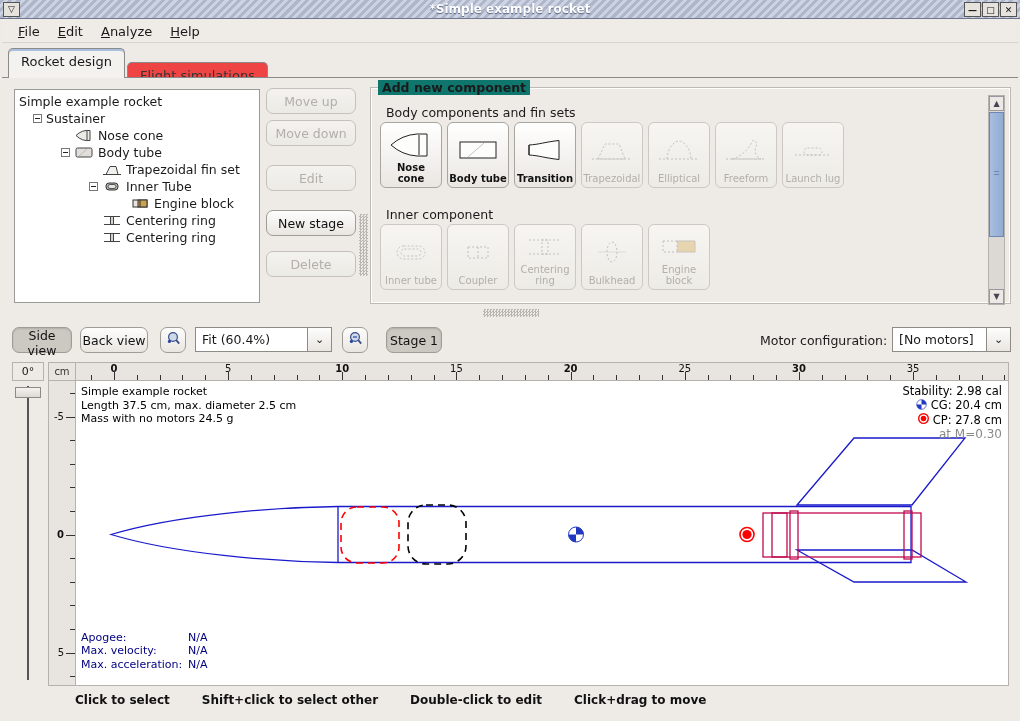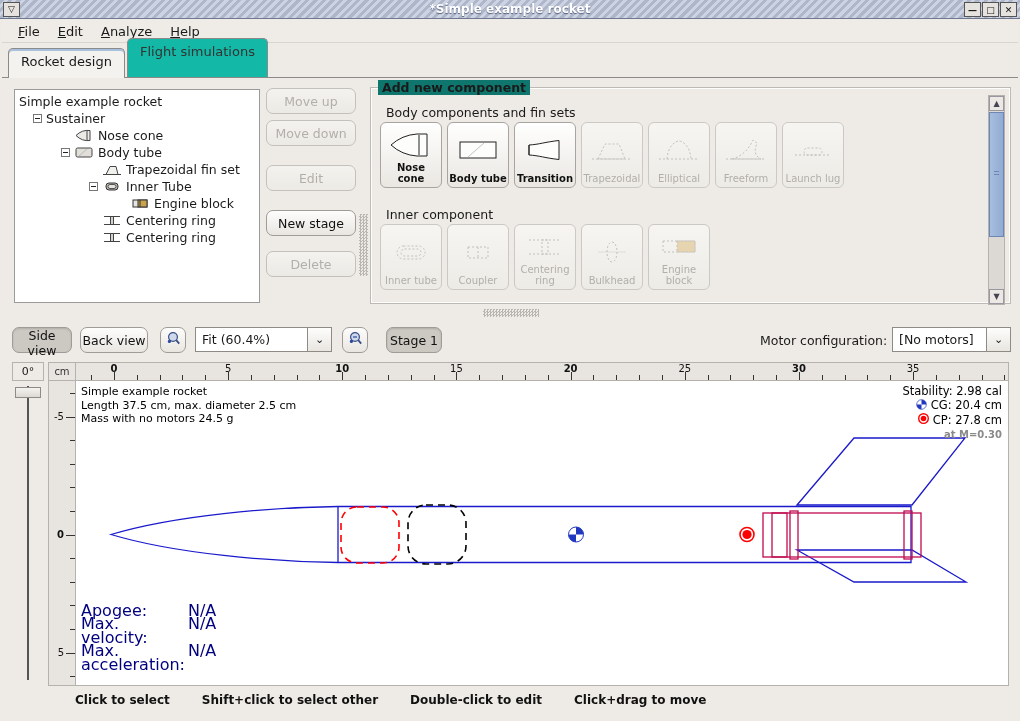--- a/index.html
+++ b/index.html
@@ -22,21 +22,21 @@
   
   .menubar{ position:absolute; left:2px; top:19px; width:1016px; height:24px; background:#efece8;
     border-bottom:1px solid #d8d5d0; display:flex; align-items:flex-end; padding-left:8px; gap:2px; }
   .menu-item{ padding:3px 8px; font-size:13px; }
   .menu-item u{ text-decoration:underline; }
   
   .tabrow{ position:absolute; left:2px; top:43px; width:1016px; height:35px; display:flex; align-items:flex-end; padding-left:6px; }
   .tab{ border:1px solid #8a8a8a; border-bottom:none; padding:5px 12px 6px; font-size:13px;
     border-radius:5px 5px 0 0; margin-right:2px; position:relative; }
   .tab.active{ background:#f4f2ee; height:30px; z-index:3; box-shadow:inset 0 2px 0 #a8c0dd; }
-  .tab.inactive{ background:#14b8a6; height:40px; color:#333; }
+  .tab.inactive{ background:#ef4444; height:16px; color:#333; }
   .maincontent{ position:absolute; left:2px; top:77px; width:1016px; height:638px;
     border-top:1px solid #8a8a8a; background:#eeebe6; }
   
   .tree-panel{ position:absolute; left:12px; top:11px; width:246px; height:214px; background:#fff;
     border:1px solid #9a9a9a; padding:3px 2px; overflow:hidden; }
   .tree-row{ display:flex; align-items:center; height:17px; font-size:12.5px; white-space:nowrap; }
   .tree-exp{ width:13px; height:11px; display:flex; align-items:center; flex:0 0 13px; }
   .tree-exp .box{ width:9px; height:9px; border:1px solid #777; background:#fff; position:relative; }
   .tree-exp .box::after{ content:""; position:absolute; left:1px; right:1px; top:3px; height:1px; background:#222; }
   .tree-icon{ width:20px; height:15px; flex:0 0 20px; margin-right:4px; }
@@ -100,22 +100,22 @@
   .vruler{ position:absolute; left:46px; top:21px; width:28px; height:305px; background:#e8e5e0;
     border:1px solid #b5b2ad; border-top:none; overflow:hidden; }
   .vruler .tick{ position:absolute; right:0; height:1px; background:#333; }
   .vruler .tlabel{ position:absolute; right:11px; font-size:10px; transform:translateY(-55%); color:#111; }
   .canvas{ position:absolute; left:73px; top:21px; width:934px; height:305px; background:#fff;
     border:1px solid #b5b2ad; border-top:none; overflow:hidden; }
   .canvas svg.rocket{ position:absolute; left:0; top:0; }
   .info-block{ position:absolute; left:5px; top:4px; font-size:11px; line-height:13.5px; color:#000; }
   .stab-block{ position:absolute; right:6px; top:4px; font-size:11.5px; line-height:13.5px; text-align:right; color:#000; }
   .stab-line{ display:flex; align-items:center; justify-content:flex-end; gap:4px; }
-  .stab-mach{ color:#8a8a8a; font-size:10px;font-weight:bold; }
-  .stats-block{ position:absolute; left:5px; bottom:14px; font-size:16px; line-height:13.5px; color:#000080; }
+  .stab-mach{ color:#8a8a8a; font-size:12px; }
+  .stats-block{ position:absolute; left:5px; bottom:14px; font-size:11px; line-height:13.5px; color:#000080; }
   .stats-row{ display:flex; }
   .stats-row .sl{ width:107px; }
   
   .hints{ position:absolute; left:0; top:611px; width:1016px; height:22px; display:flex; gap:32px;
     align-items:center; padding-left:73px; font-size:12px; font-weight:bold; color:#111; }
   .dis-ic{ opacity:.55; }
 </style>
 <style>.ln-body{stroke:#1a1acc;stroke-width:1.3;} .ln-inner{stroke:#c00a50;stroke-width:1.3;}
 .ln-chute{stroke:#ff0000;stroke-width:1.6;} .ln-mass{stroke:#000000;stroke-width:1.6;}
 .ln-cg{stroke:#2038c0;} .fl-cg{fill:#2038c0;} .ln-cp{stroke:#ff0000;} .fl-cp{fill:#ff0000;}</style></head>

